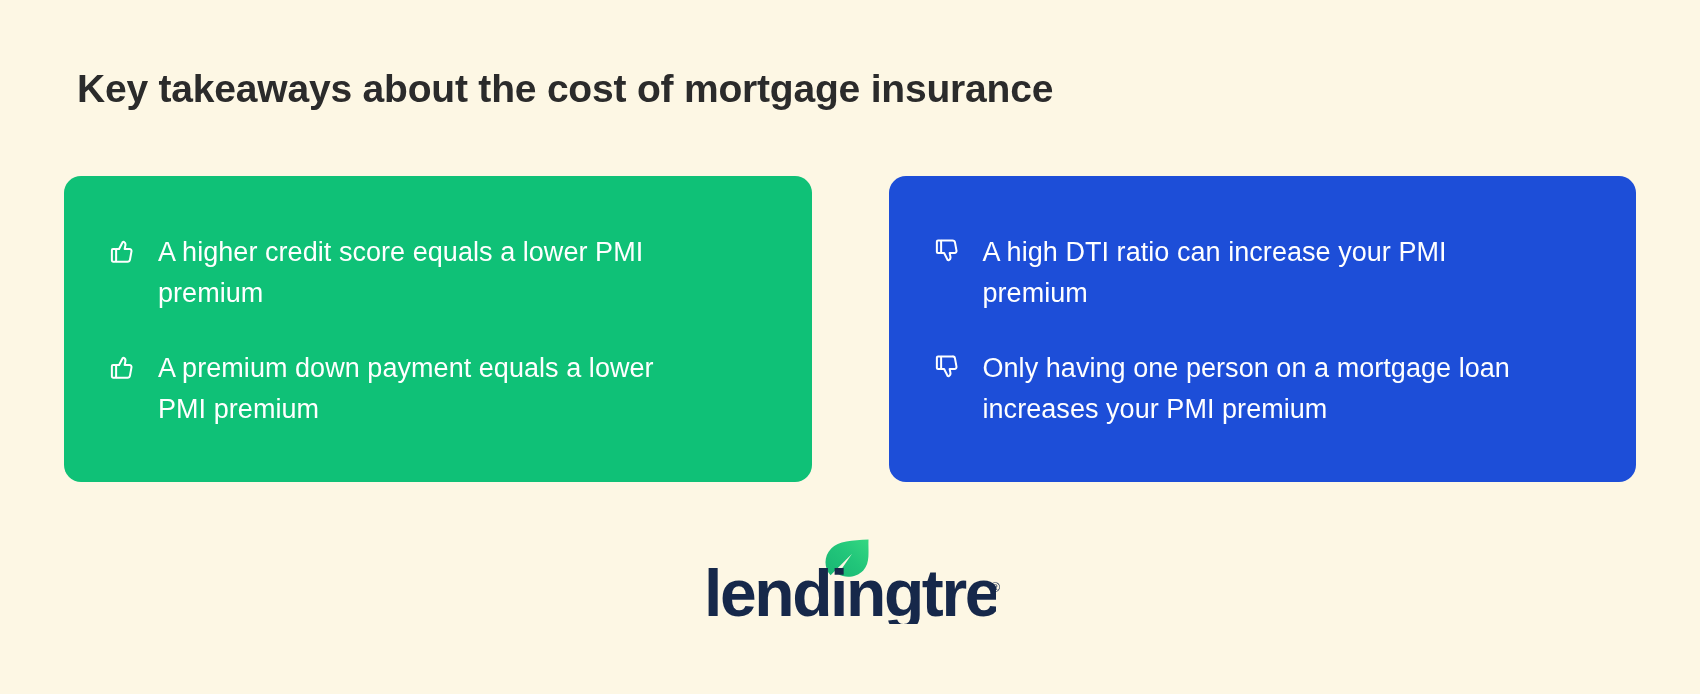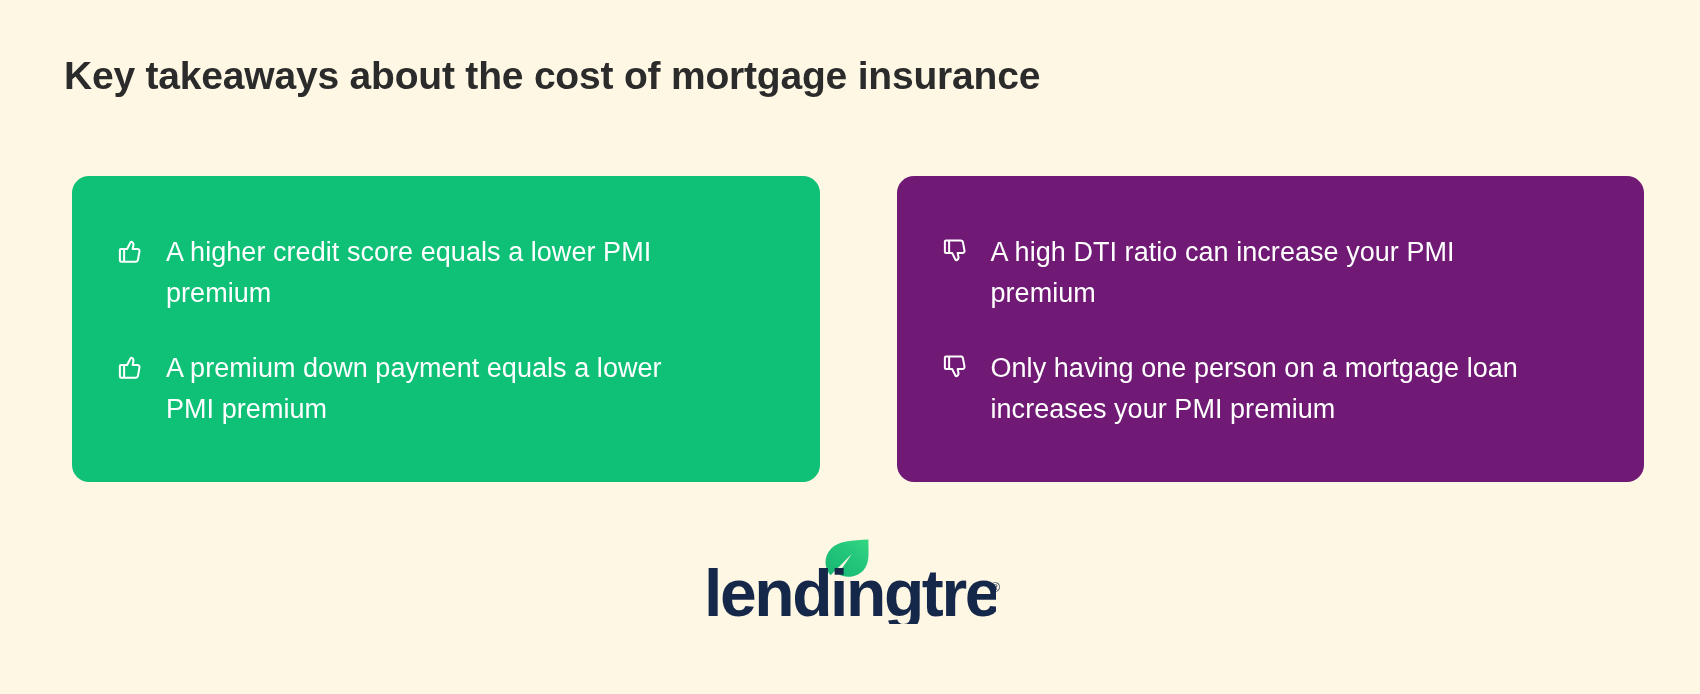--- a/index.html
+++ b/index.html
@@ -22,55 +22,55 @@
     height: 694px;
     background: #FDF7E4;
     box-sizing: border-box;
   }
 
   
   .page-title {
     position: absolute;
     left: 64px;
     top: 52px;
-    margin: 0;
+    margin: 13px;
     font-size: 39px;
     line-height: 1.22;
     font-weight: 700;
     letter-spacing: -0.2px;
     color: #2B2B2B;
     font-family: "Liberation Sans", "DejaVu Sans", sans-serif;
     white-space: nowrap;
   }
 
   
   .cards-row {
     position: absolute;
-    left: 72px;
+    left: 64px;
     top: 176px;
     width: 1572px;
     display: flex;
     gap: 77px;
     align-items: stretch;
   }
 
   .card {
     flex: 1 1 0;
     border-radius: 17px;
     box-sizing: border-box;
     padding: 56px 44px 52px 44px;
     min-height: 300px;
     display: flex;
     flex-direction: column;
     justify-content: center;
     gap: 34px;
   }
 
   .card.pros  { background: #0FC177; }
-  .card.cons  { background: #701a75; }
+  .card.cons  { background: #1d4ed8; }
 
   .card-item {
     display: flex;
     align-items: flex-start;
     gap: 20px;
   }
 
   .item-icon {
     flex: 0 0 auto;
     width: 30px;

